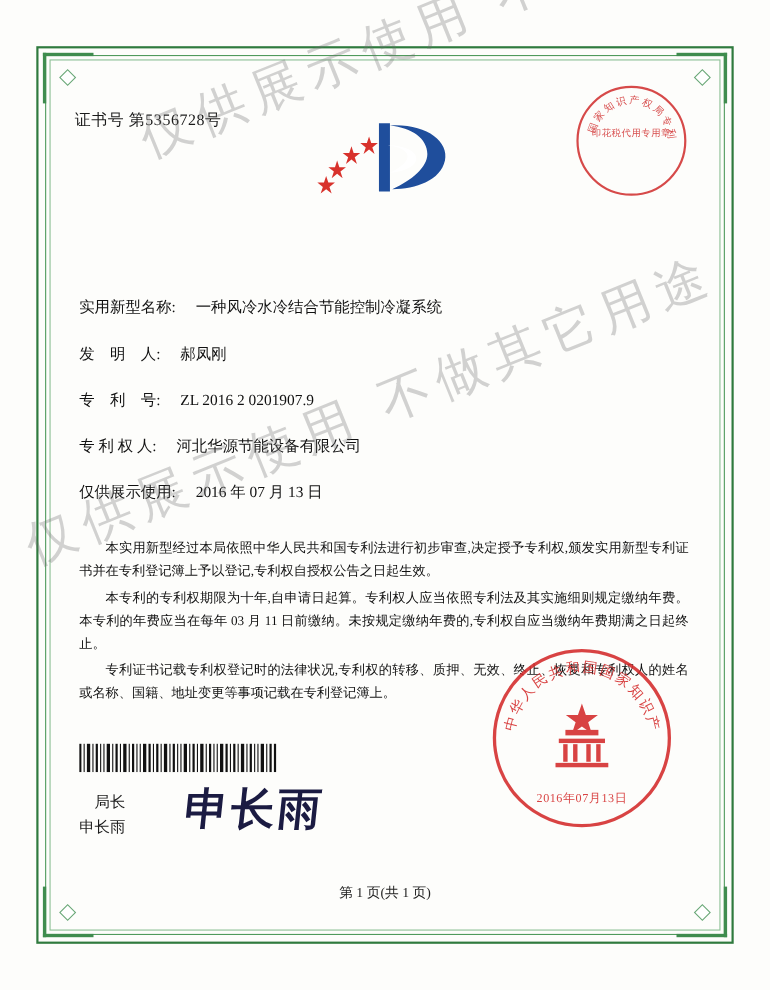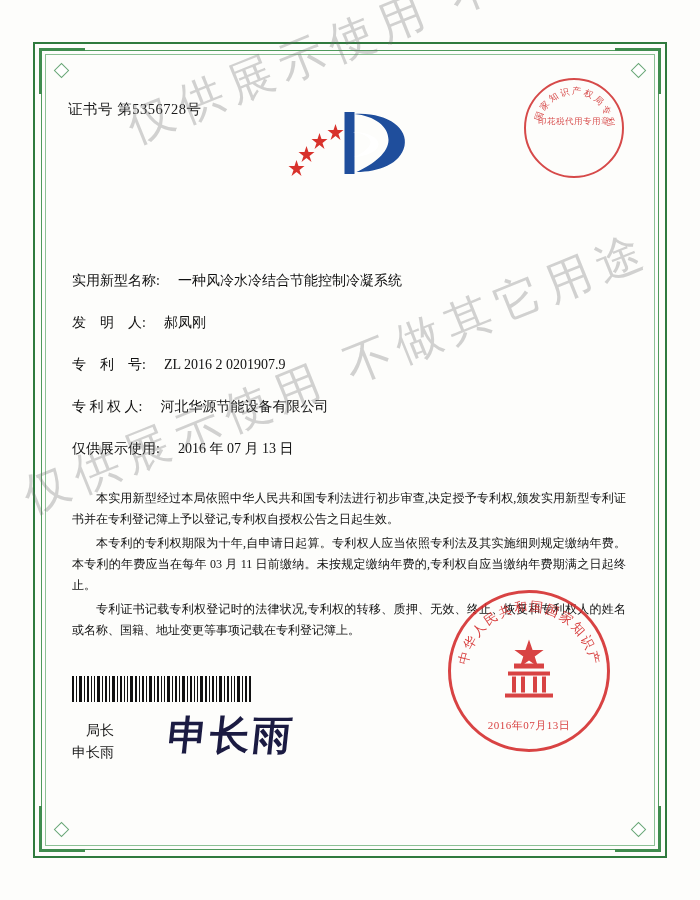--- a/index.html
+++ b/index.html
@@ -416,20 +416,21 @@
           <rect x="29" y="39" width="4" height="16"></rect>
           <rect x="41" y="39" width="4" height="16"></rect>
           <rect x="50" y="39" width="4" height="16"></rect>
           <rect x="13" y="56" width="48" height="4"></rect>
           <rect x="22" y="26" width="30" height="5"></rect>
         </g>
       </svg>
       <div class="seal-date">2016年07月13日</div>
     </div>
 
+    <div class="page-footer">第 1 页(共 1 页)</div>
   </div>
 
   <div class="watermark">
     <span class="wm-1">仅供展示使用 不做其它用途</span>
     <span class="wm-2">仅供展示使用 不做其它用途</span>
   </div>
 
 </div>
 
 </body></html>

